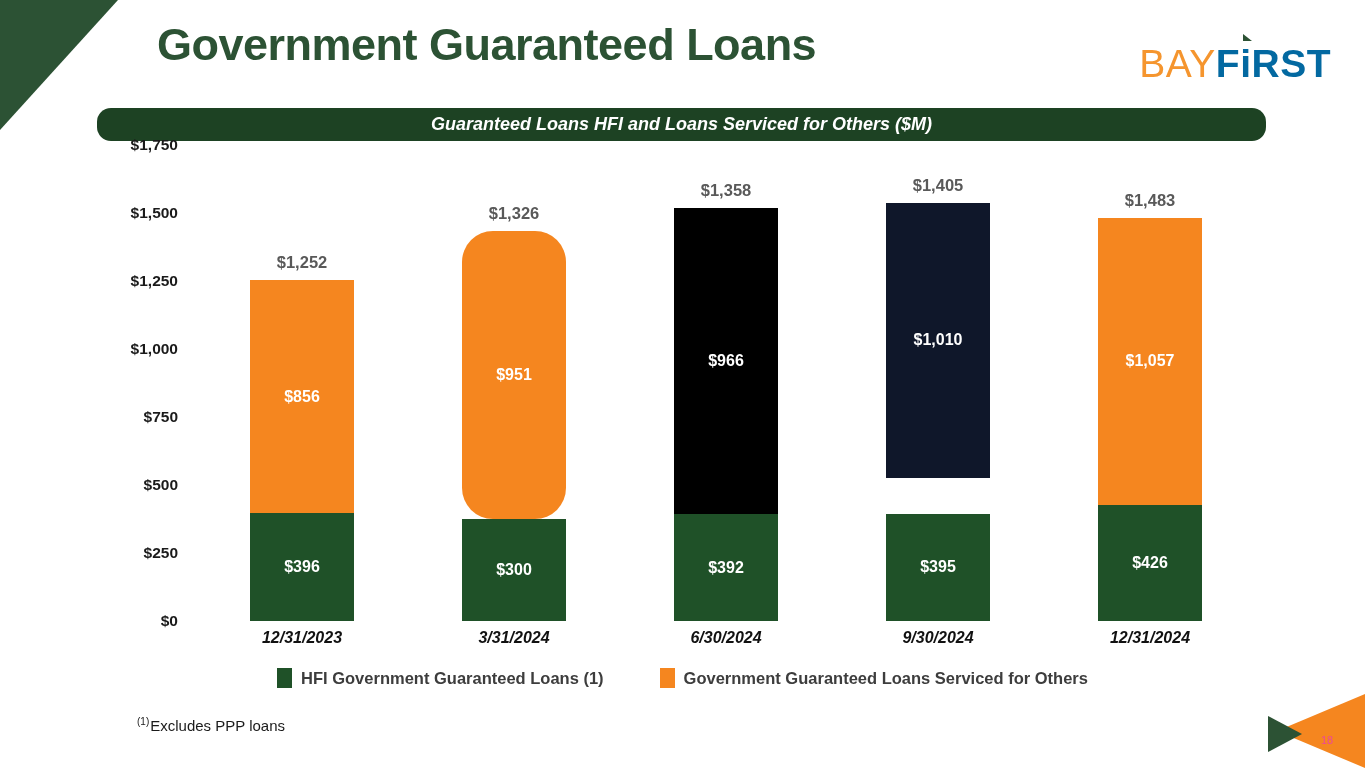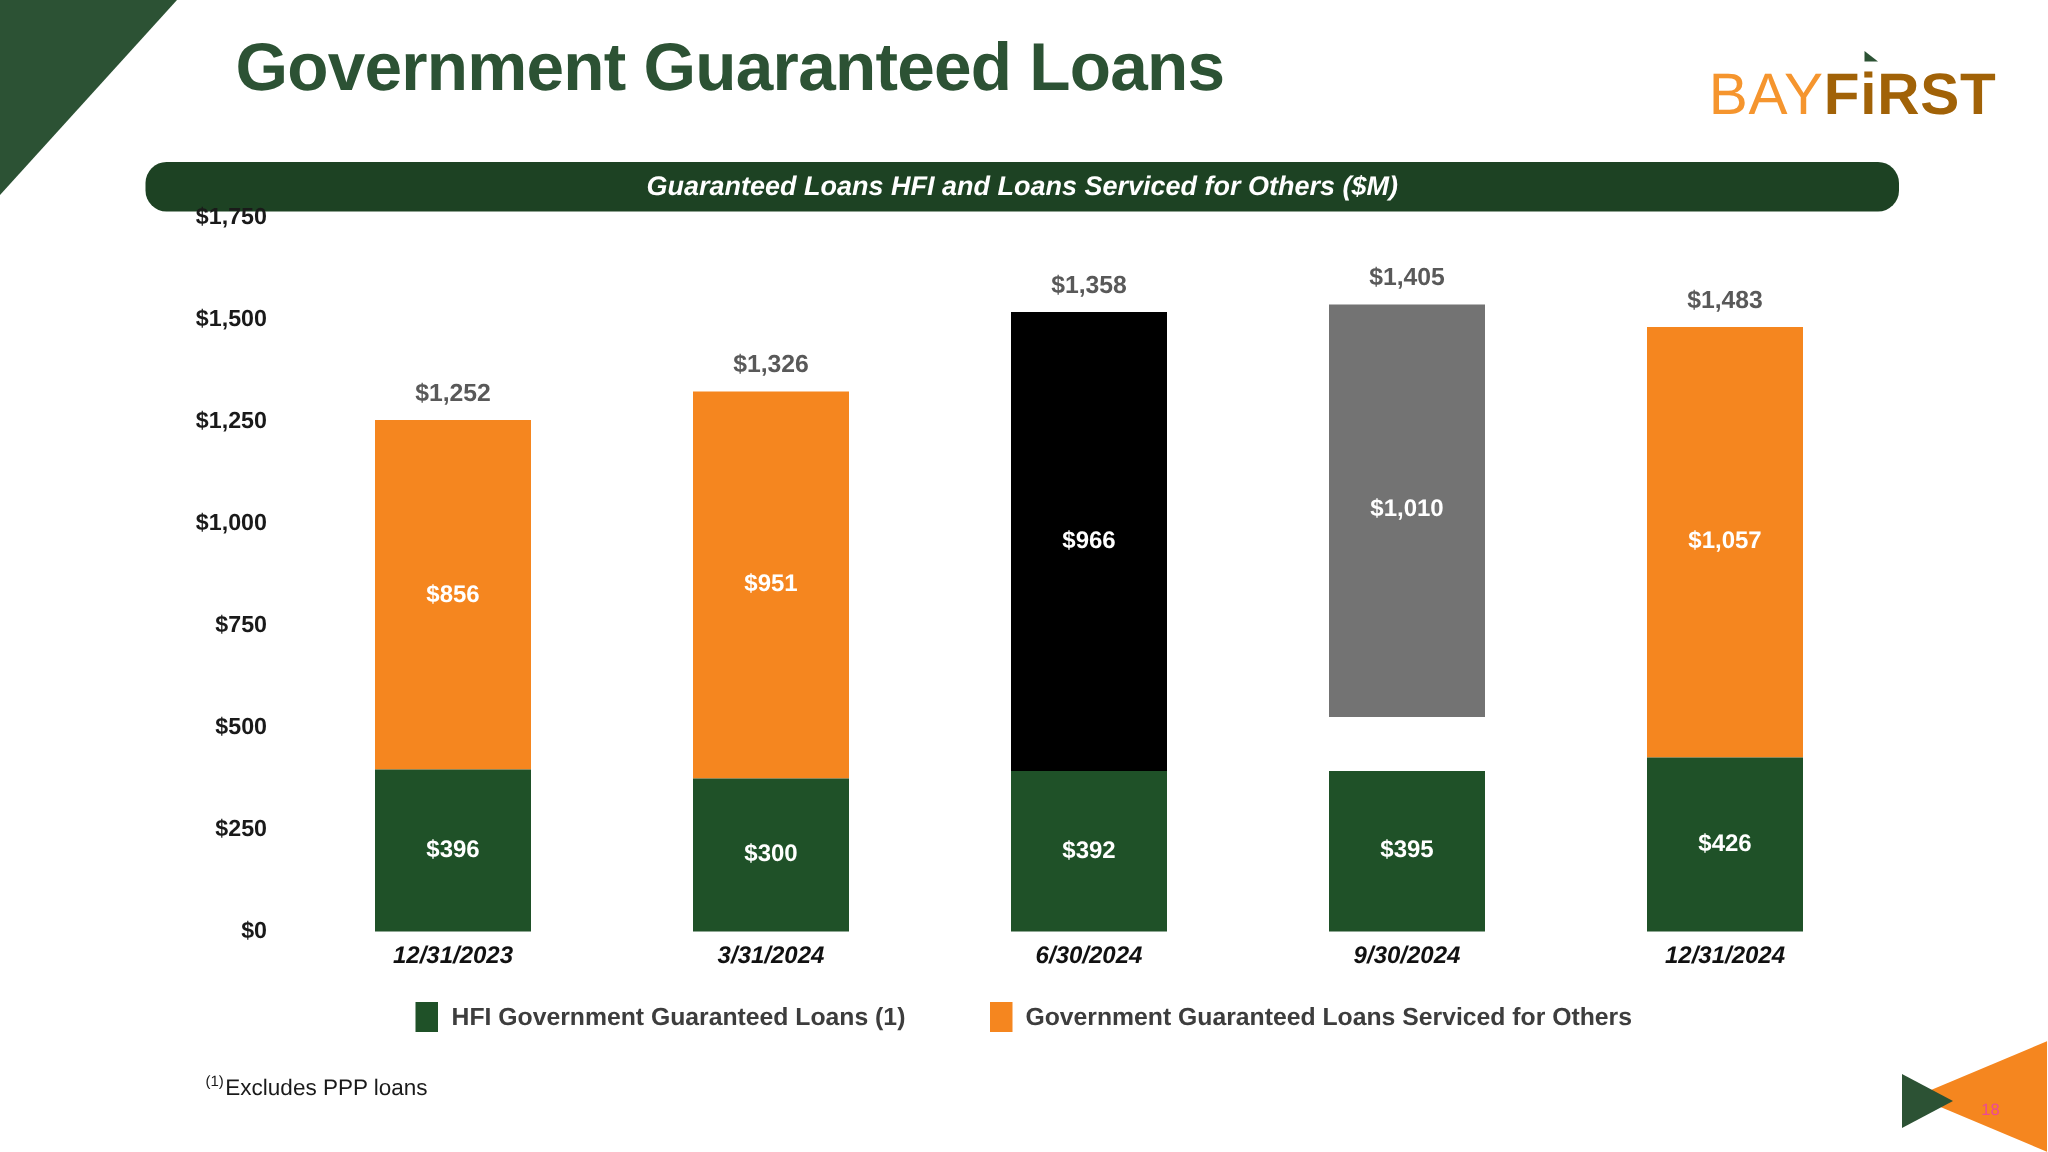--- a/index.html
+++ b/index.html
@@ -80,21 +80,21 @@
     font-size: 39px;
     letter-spacing: 0.5px;
     line-height: 1;
     white-space: nowrap;
   }
   .brand-logo .brand-bay {
     color: #f5952e;
     font-weight: 400;
   }
   .brand-logo .brand-first {
-    color: #a16207;
+    color: #0369a1;
     font-weight: bold;
     position: relative;
   }
   .brand-logo .dot-tri {
     position: absolute;
     left: 27px;
     top: -8px;
     width: 0; height: 0;
     border-left: 9px solid #2c5234;
     border-top: 7px solid transparent;
@@ -281,21 +281,21 @@
             </div>
             <div class="seg seg-bot" style="height: 107.712px; background: rgb(31, 81, 40);">
               <span class="seg-label">$396</span>
             </div>
             <div class="cat-label">12/31/2023</div>
           </div>
         </div>
         <div class="bar-group" style="left: 266px;">
           <div class="bar-col">
             <div class="total-label">$1,326</div>
-            <div class="seg seg-top" style="height: 258px; background: rgb(245, 134, 31);">
+            <div class="seg seg-top" style="height: 288px; background: rgb(245, 134, 31); border-radius: 31px;">
               <span class="seg-label">$951</span>
             </div>
             <div class="seg seg-bot" style="height: 102px; background: rgb(31, 81, 40);">
               <span class="seg-label">$300</span>
             </div>
             <div class="cat-label">3/31/2024</div>
           </div>
         </div>
         <div class="bar-group" style="left: 478px;">
           <div class="bar-col">
@@ -305,21 +305,21 @@
             </div>
             <div class="seg seg-bot" style="height: 106.624px; background: rgb(31, 81, 40);">
               <span class="seg-label">$392</span>
             </div>
             <div class="cat-label">6/30/2024</div>
           </div>
         </div>
         <div class="bar-group" style="left: 690px;">
           <div class="bar-col">
             <div class="total-label">$1,405</div>
-            <div class="seg seg-top" style="height: 274.72px; background: #737373;">
+            <div class="seg seg-top" style="height: 274.72px; background: #0f172a;">
               <span class="seg-label">$1,010</span>
             </div>
             <div class="seg seg-bot" style="height: 107.44px; background: rgb(31, 81, 40); margin-top: 36px;">
               <span class="seg-label">$395</span>
             </div>
             <div class="cat-label">9/30/2024</div>
           </div>
         </div>
         <div class="bar-group" style="left: 902px;">
           <div class="bar-col">

